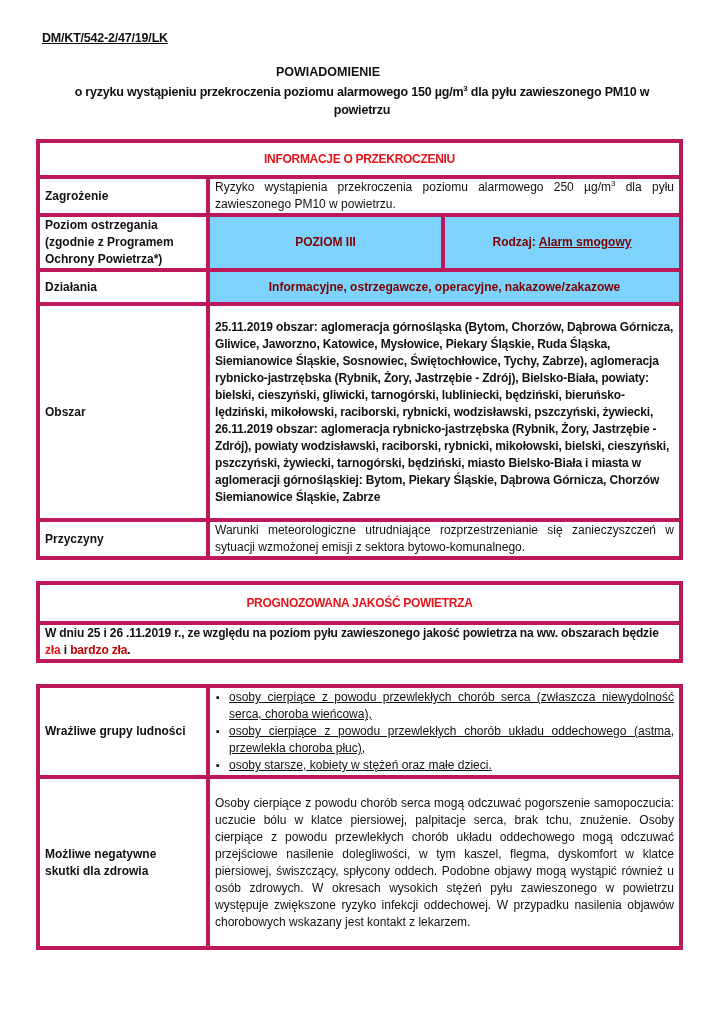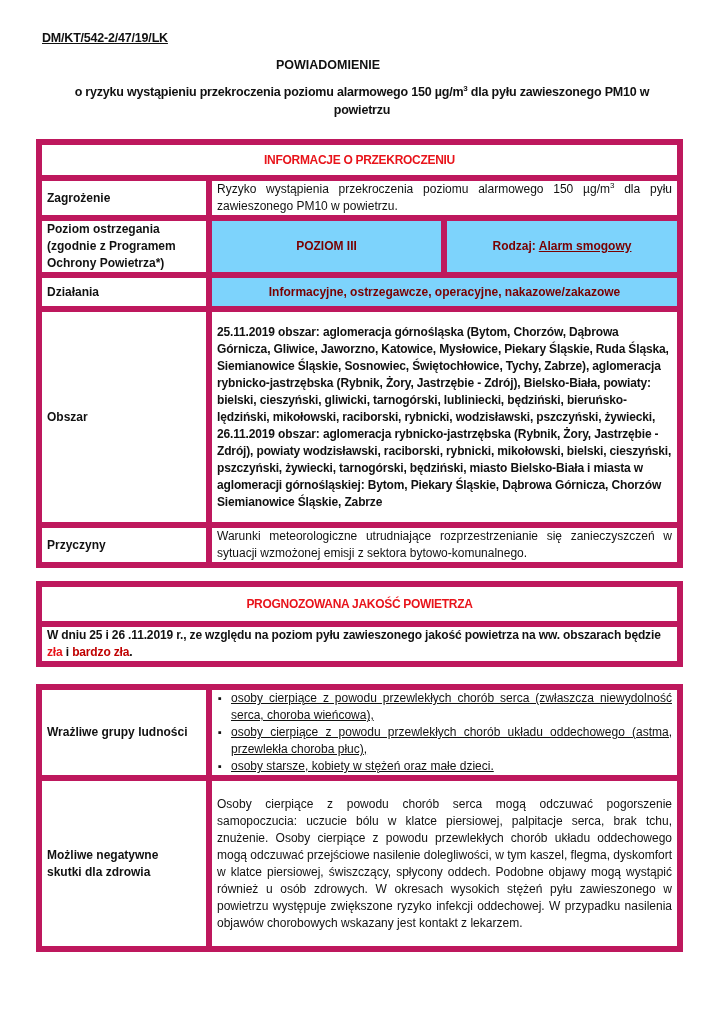--- a/index.html
+++ b/index.html
@@ -1,26 +1,26 @@
 <!DOCTYPE html>
 <html><head>
 <meta charset="utf-8">
 <style>
   html, body { margin: 0; padding: 0; background: #ffffff; }
   body {
     width: 724px; height: 1024px; position: relative; overflow: hidden;
     font-family: "Liberation Sans", sans-serif; color: #111;
   }
   .ref { position: absolute; left: 42px; top: 31px; font-size: 12.5px; font-weight: bold; letter-spacing: -0.2px; text-decoration: underline; }
-  .title-main { position: absolute; left: 0; width: 656px; top: 58px; text-align: center; font-size: 12.5px; font-weight: bold; }
+  .title-main { position: absolute; left: 0; width: 656px; top: 65px; text-align: center; font-size: 12.5px; font-weight: bold; }
   .title-sub { position: absolute; left: 60px; width: 604px; top: 83px; text-align: center; font-size: 12.5px; font-weight: bold; line-height: 18px; letter-spacing: -0.2px; }
   .title-sub sup { font-size: 8px; }
 
   table.doc { position: absolute; left: 36px; width: 647px; border-collapse: collapse; table-layout: fixed; border: 2px solid #111; }
-  table.doc td { border: 6px solid #be185d; vertical-align: middle; padding: 0 5px; font-size: 12px; line-height: 17px; }
+  table.doc td { border: 4px solid #be185d; vertical-align: middle; padding: 0 5px; font-size: 12px; line-height: 17px; }
   .hdr { text-align: center; color: #e8141b; font-weight: bold; font-size: 12px; letter-spacing: -0.3px; }
   .lbl { font-weight: bold; }
   .red { background: #7dd3fc; text-align: center; font-weight: bold; color: #7a0000; }
   .red u { color: #7a0000; }
   .bold { font-weight: bold; }
   .justify { text-align: justify; }
   .redtxt { color: #e8141b; font-weight: bold; }
   .darkred { color: #c00000; font-weight: bold; }
   ul.bl { margin: 0; padding-left: 14px; list-style: none; text-decoration: underline; }
   ul.bl li { position: relative; text-align: justify; }
@@ -43,21 +43,21 @@
       <col style="width:170px">
       <col style="width:235px">
       <col>
     </colgroup>
   <tbody>
       <tr style="height:36px">
     <td colspan="3" class="hdr">INFORMACJE O PRZEKROCZENIU</td>
   </tr>
   <tr style="height:37px">
     <td class="lbl">Zagrożenie</td>
-    <td colspan="2" class="justify"><span>Ryzyko wystąpienia przekroczenia poziomu alarmowego 150 µg/m</span><sup>3</sup><span> dla pyłu zawieszonego PM10 w powietrzu.</span></td>
+    <td colspan="2" class="justify"><span>Ryzyko wystąpienia przekroczenia poziomu alarmowego 250 µg/m</span><sup>3</sup><span> dla pyłu zawieszonego PM10 w powietrzu.</span></td>
   </tr>
   <tr style="height:55px">
     <td class="lbl">Poziom ostrzegania (zgodnie z Programem Ochrony Powietrza*)</td>
     <td class="red">POZIOM III</td>
     <td class="red"><span>Rodzaj: </span><u>Alarm smogowy</u></td>
   </tr>
   <tr style="height:34px">
     <td class="lbl">Działania</td>
     <td colspan="2" class="red">Informacyjne, ostrzegawcze, operacyjne, nakazowe/zakazowe</td>
   </tr>

